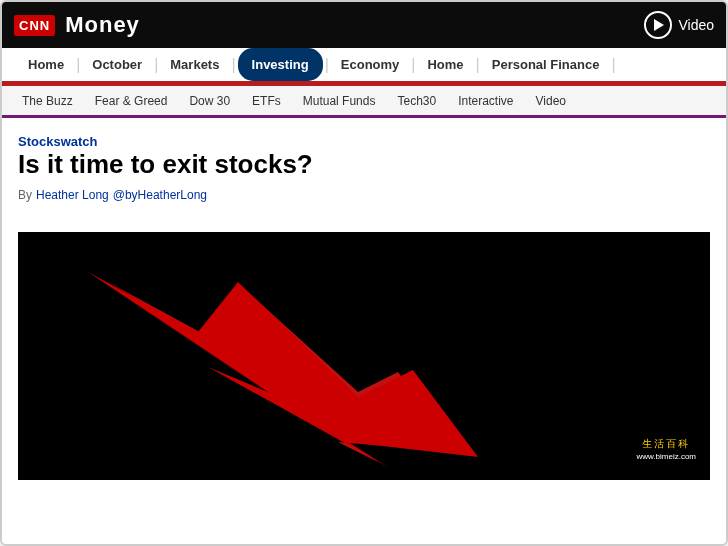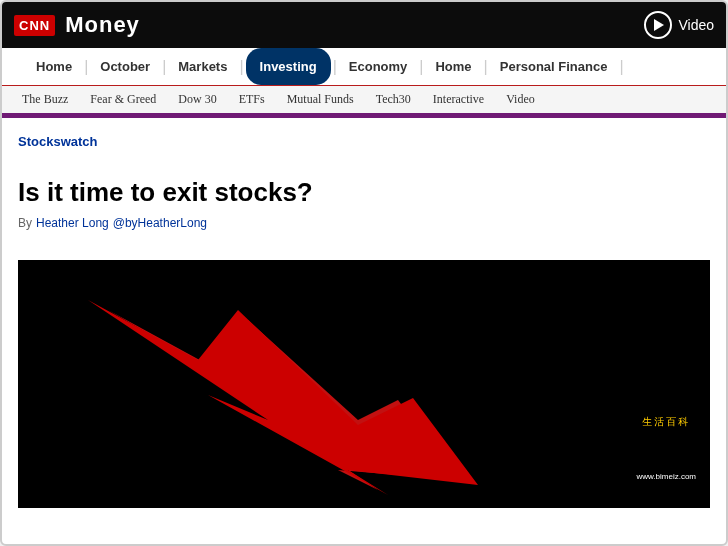--- a/index.html
+++ b/index.html
@@ -72,25 +72,25 @@
       height: 0;
       border-top: 6px solid transparent;
       border-bottom: 6px solid transparent;
       border-left: 10px solid #fff;
       margin-left: 2px;
     }
 
     
     .main-nav {
       background: #fff;
-      border-bottom: 1px solid #b91c1c;
+      border-bottom: 5px solid #b91c1c;
       display: flex;
       align-items: center;
       height: 38px;
-      padding: 0 24px;
+      padding: 0 16px;
     }
 
     .main-nav-item {
       color: #333;
       font-size: 13px;
       font-weight: bold;
       padding: 0 10px;
       height: 100%;
       display: flex;
       align-items: center;
@@ -108,27 +108,26 @@
 
     .nav-separator {
       color: #ccc;
       font-size: 16px;
       padding: 0 2px;
     }
 
     
     .sub-nav {
       background: #f5f5f5;
-      border-bottom: 5px solid #701a75;
+      border-bottom: 3px solid #701a75;
       display: flex;
       align-items: center;
       height: 32px;
       padding: 0 10px;
       gap: 2px;
-      font-family: Liberation Serif, serif;
     }
 
     .sub-nav-item {
       color: #333;
       font-size: 12px;
       padding: 0 10px;
       height: 100%;
       display: flex;
       align-items: center;
       cursor: pointer;
@@ -149,21 +148,20 @@
       margin-bottom: 0;
       cursor: pointer;
     }
 
     .article-title {
       font-size: 26px;
       font-weight: bold;
       color: #000;
       line-height: 1.2;
       margin-bottom: 8px;
-      margin-top: 28px;
     }
 
     .byline {
       font-size: 12px;
       color: #666;
       margin-bottom: 30px;
       display: flex;
       align-items: center;
       gap: 4px;
       flex-wrap: wrap;
@@ -189,42 +187,41 @@
       position: absolute;
       top: 20px;
       left: 60px;
       width: 420px;
       height: 220px;
     }
 
     
     .watermark {
       position: absolute;
-      bottom: 24px;
+      bottom: 16px;
       right: 10px;
       background: rgba(0,0,0,0.5);
       color: #fff;
       font-size: 9px;
       padding: 2px 4px;
       display: flex;
       flex-direction: column;
       align-items: center;
       line-height: 1.4;
     }
 
     .watermark-cn {
       font-size: 10px;
       letter-spacing: 2px;
       color: #ffcc00;
     }
 
     .watermark-url {
       font-size: 8px;
       color: #fff;
-      margin-top: 42px;
     }
   </style>
 </head>
 <body>
 
 <div class="browser-frame">
 
   <div class="cnn-header">
     <div class="cnn-logo-area">
       <div class="cnn-logo">CNN</div>

